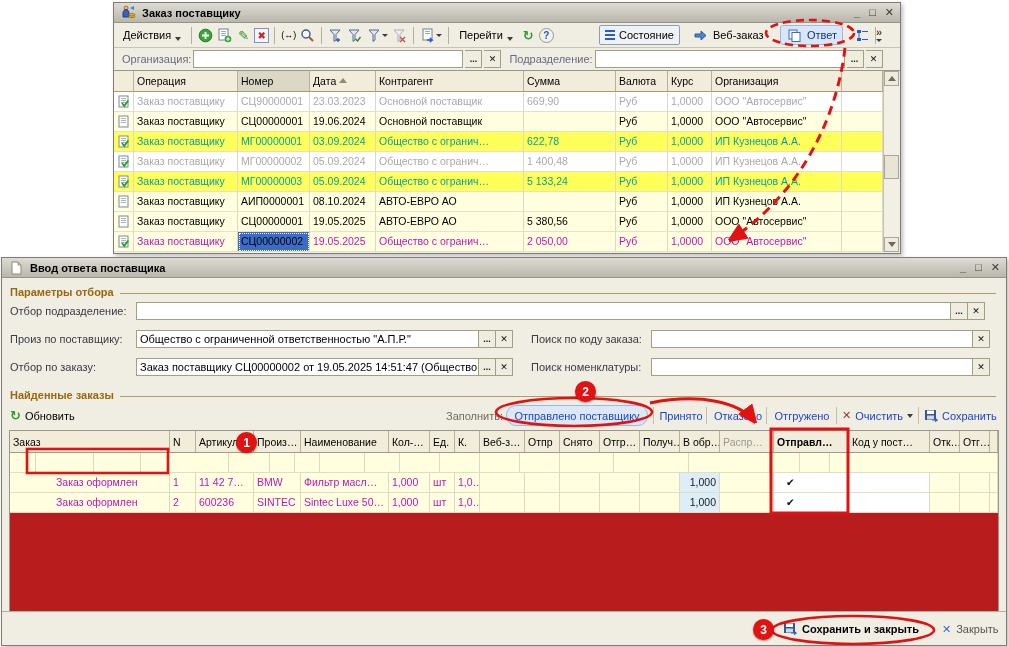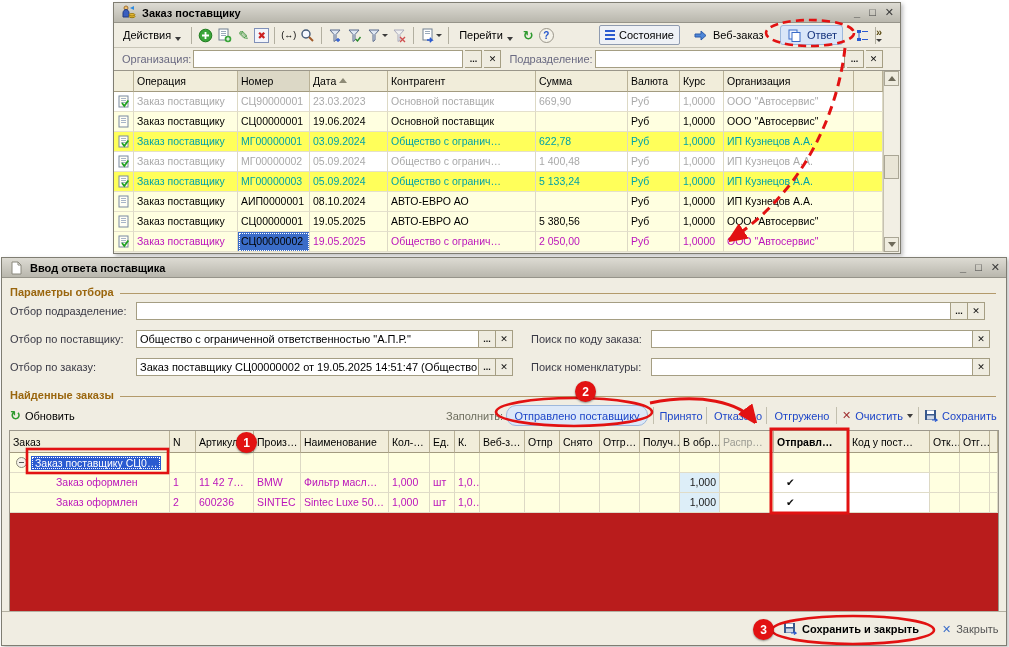--- a/index.html
+++ b/index.html
@@ -23,21 +23,21 @@
 .flabel{color:#6a6a82;white-space:nowrap}
 .ibx{height:18px;border:1px solid #a59e83;background:#fff;padding:1px 3px;overflow:hidden;white-space:nowrap;display:flex;align-items:center}
 .abtn{width:17px;height:18px;border:1px solid #a59e83;border-left:none;background:#efece0;display:flex;align-items:center;justify-content:center;font-size:9px;font-weight:bold;color:#111;cursor:default}
 
 .tgrid{position:absolute;left:0;top:68px;right:17px;bottom:1px;background:#fff;overflow:hidden;font-size:10.5px}
 .thead{display:flex;height:21px;background:#f1edda}
 .thead>div{border-right:1px solid #b9b196;border-bottom:1px solid #a39b80;padding:4px 3px 0 3px;overflow:hidden;white-space:nowrap;display:flex;align-items:flex-start;gap:3px}
 .trow{display:flex;height:20px}
 .trow>div{border-right:1px solid #ddd9c5;border-bottom:1px solid #e4e0cc;padding:3px 3px 0 3px;overflow:hidden;white-space:nowrap}
 .k0{width:20px;flex:none;display:flex;align-items:center;justify-content:center;padding:0!important}
-.k1{width:104px;flex:none}.k2{width:72px;flex:none}.k3{width:78px;flex:none}.k4{width:148px;flex:none}
+.k1{width:104px;flex:none}.k2{width:72px;flex:none}.k3{width:66px;flex:none}.k4{width:148px;flex:none}
 .k5{width:92px;flex:none}.k6{width:52px;flex:none}.k7{width:44px;flex:none}.k8{width:130px;flex:none}
 .k9{flex:1}
 .num{text-align:left}
 .pressed{background:#dcd8c6}
 .rw-white{background:#fff}.rw-cream{background:#ffffe0}.rw-yel{background:#ffff5a}
 .tx-dim{color:#a9a9a9}.tx-teal{color:#00a2a8}.tx-mag{color:#bb16bb}
 .selcell{background:#3a6cc8;color:#000;outline:1px dotted #fff;outline-offset:-2px}
 .sortmark{width:0;height:0;border-left:4px solid transparent;border-right:4px solid transparent;border-bottom:5px solid #8d8a76;margin-top:3px}
 
 .vsb{position:absolute;top:68px;right:1px;bottom:1px;width:16px;background:#f2efe4;border-left:1px solid #c6c2b0}
@@ -437,21 +437,21 @@
     </div>
 
     <div class="frow" style="left:8px;top:44px">
       <span class="blabel" style="width:126px">Отбор подразделение:</span>
       <span class="ibx" style="width:815px"></span>
       <span class="abtn">...</span>
       <span class="abtn">✕</span>
     </div>
 
     <div class="frow" style="left:8px;top:72px">
-      <span class="blabel" style="width:126px">Отбор по поставщику:</span>
+      <span class="blabel" style="width:126px">Произ по поставщику:</span>
       <span class="ibx" style="width:343px">Общество с ограниченной ответственностью "А.П.Р."</span>
       <span class="abtn">...</span>
       <span class="abtn">✕</span>
       <span class="blabel" style="margin-left:18px;width:120px">Поиск по коду заказа:</span>
       <span class="ibx" style="width:322px"></span>
       <span class="abtn">✕</span>
     </div>
 
     <div class="frow" style="left:8px;top:100px">
       <span class="blabel" style="width:126px">Отбор по заказу:</span>
@@ -517,26 +517,20 @@
         <div class="g13">В обр…</div>
         <div class="g14 dimh">Распр…</div>
         <div class="g15 boldh">Отправл…</div>
         <div class="g16">Код у пост…</div>
         <div class="g17">Отк…</div>
         <div class="g18">Отг…</div>
         <div class="g19"></div>
       </div>
 
       <div class="brow" style="color:#000">
-        <div class="g0" style="display:flex;align-items:center;padding-top:0">
-          <span class="exp">
-              <i></i>
-            </span>
-          <span class="gsel">Заказ поставщику СЦ0…</span>
-        </div>
         <div class="g1"></div>
           <div class="g2"></div>
           <div class="g3"></div>
           <div class="g4"></div>
           <div class="g5"></div>
           <div class="g6"></div>
           <div class="g7"></div>
           <div class="g8"></div>
           <div class="g9"></div>
           <div class="g10"></div>

